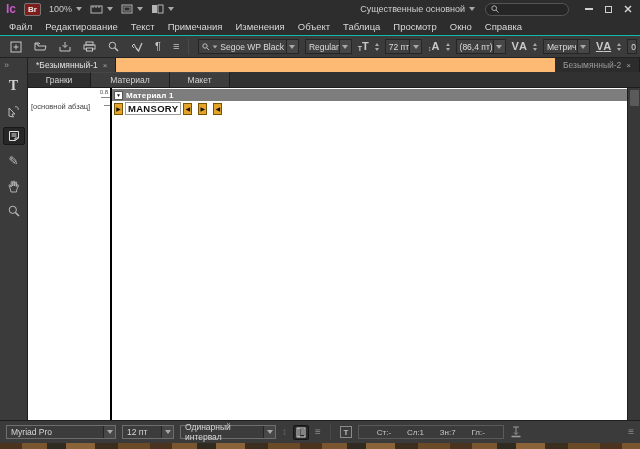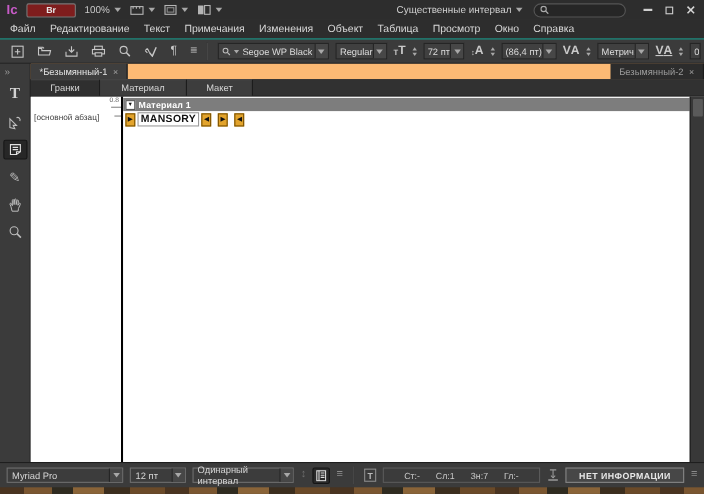--- a/index.html
+++ b/index.html
@@ -3,21 +3,21 @@
 <meta charset="utf-8">
 <style>
   * { margin:0; padding:0; box-sizing:border-box; }
   html,body { width:640px; height:449px; overflow:hidden; background:#222; }
   body { font-family:"Liberation Sans", sans-serif; }
   .app { width:640px; height:449px; display:flex; flex-direction:column; background:#393939; }
 
   
   .titlebar { height:18px; background:#2d2d2d; display:flex; align-items:center; padding:0 4px 0 6px; gap:8px; flex:none; }
   .logo { color:#c75bc7; font-weight:bold; font-size:12px; letter-spacing:0; }
-  .br-btn { background:#7f1d1d; color:#e8e8e8; font-size:8px; font-weight:bold; padding:1px 17px; border-radius:2px; border:1px solid #777; }
+  .br-btn { background:#7f1d1d; color:#e8e8e8; font-size:8px; font-weight:bold; padding:1px 3px; border-radius:2px; border:1px solid #777; }
   .dd { display:flex; align-items:center; gap:4px; color:#c9c9c9; font-size:9px; cursor:default; }
   .tri { width:0; height:0; border-left:3px solid transparent; border-right:3px solid transparent; border-top:4px solid #a8a8a8; }
   .tb-right { margin-left:auto; display:flex; align-items:center; gap:10px; }
   .workspace { color:#cfcfcf; font-size:9px; }
   .searchbox { display:flex; align-items:center; gap:3px; background:#262626; border:1px solid #555; border-radius:8px; height:13px; width:84px; padding:0 5px; }
   .searchbox input { background:transparent; border:none; outline:none; color:#ddd; font-size:9px; width:60px; font-family:"Liberation Sans",sans-serif; }
   .winbtns { display:flex; align-items:center; gap:12px; margin-left:6px; padding-right:4px; }
   .minbar { width:8px; height:2px; background:#cfcfcf; }
   .maxbox { width:7px; height:7px; border:1px solid #cfcfcf; }
   svg.ic { display:block; }
@@ -132,21 +132,21 @@
     <div class="dd">
       <svg class="ic" width="13" height="10" viewBox="0 0 13 10">
           <rect x="1" y="1" width="5" height="8" fill="#b5b5b5"></rect>
           <rect x="7" y="1" width="5" height="8" fill="none" stroke="#b5b5b5"></rect>
         </svg>
       <span class="tri"></span>
     </div>
 
     <div class="tb-right">
       <div class="dd">
-        <span class="workspace">Существенные интервал</span>
+        <span class="workspace">Существенные основной</span>
         <span class="tri"></span>
       </div>
       <div class="searchbox">
         <svg class="ic" width="8" height="8" viewBox="0 0 8 8">
             <circle cx="3.2" cy="3.2" r="2.4" fill="none" stroke="#aaa"></circle>
             <line x1="5" y1="5" x2="7.5" y2="7.5" stroke="#aaa"></line>
           </svg>
         <input value="" style="">
       </div>
       <div class="winbtns">
@@ -423,18 +423,17 @@
       <span>Сл:1</span>
       <span>Зн:7</span>
       <span>Гл:-</span>
     </div>
     <svg class="ic" width="12" height="12" viewBox="0 0 12 12">
         <line x1="6" y1="1" x2="6" y2="8" stroke="#9a9a9a"></line>
         <line x1="3" y1="1" x2="9" y2="1" stroke="#9a9a9a"></line>
         <path d="M4 6.5 L6 8.5 L8 6.5" fill="none" stroke="#9a9a9a"></path>
         <line x1="1.5" y1="10.5" x2="10.5" y2="10.5" stroke="#9a9a9a" stroke-width="1.6"></line>
       </svg>
-    <span class="infobtn">НЕТ ИНФОРМАЦИИ</span>
     <span class="s-icon sb-right">≡</span>
   </div>
 
   <div class="wallpaper"></div>
 </div>
 
 </body></html>

